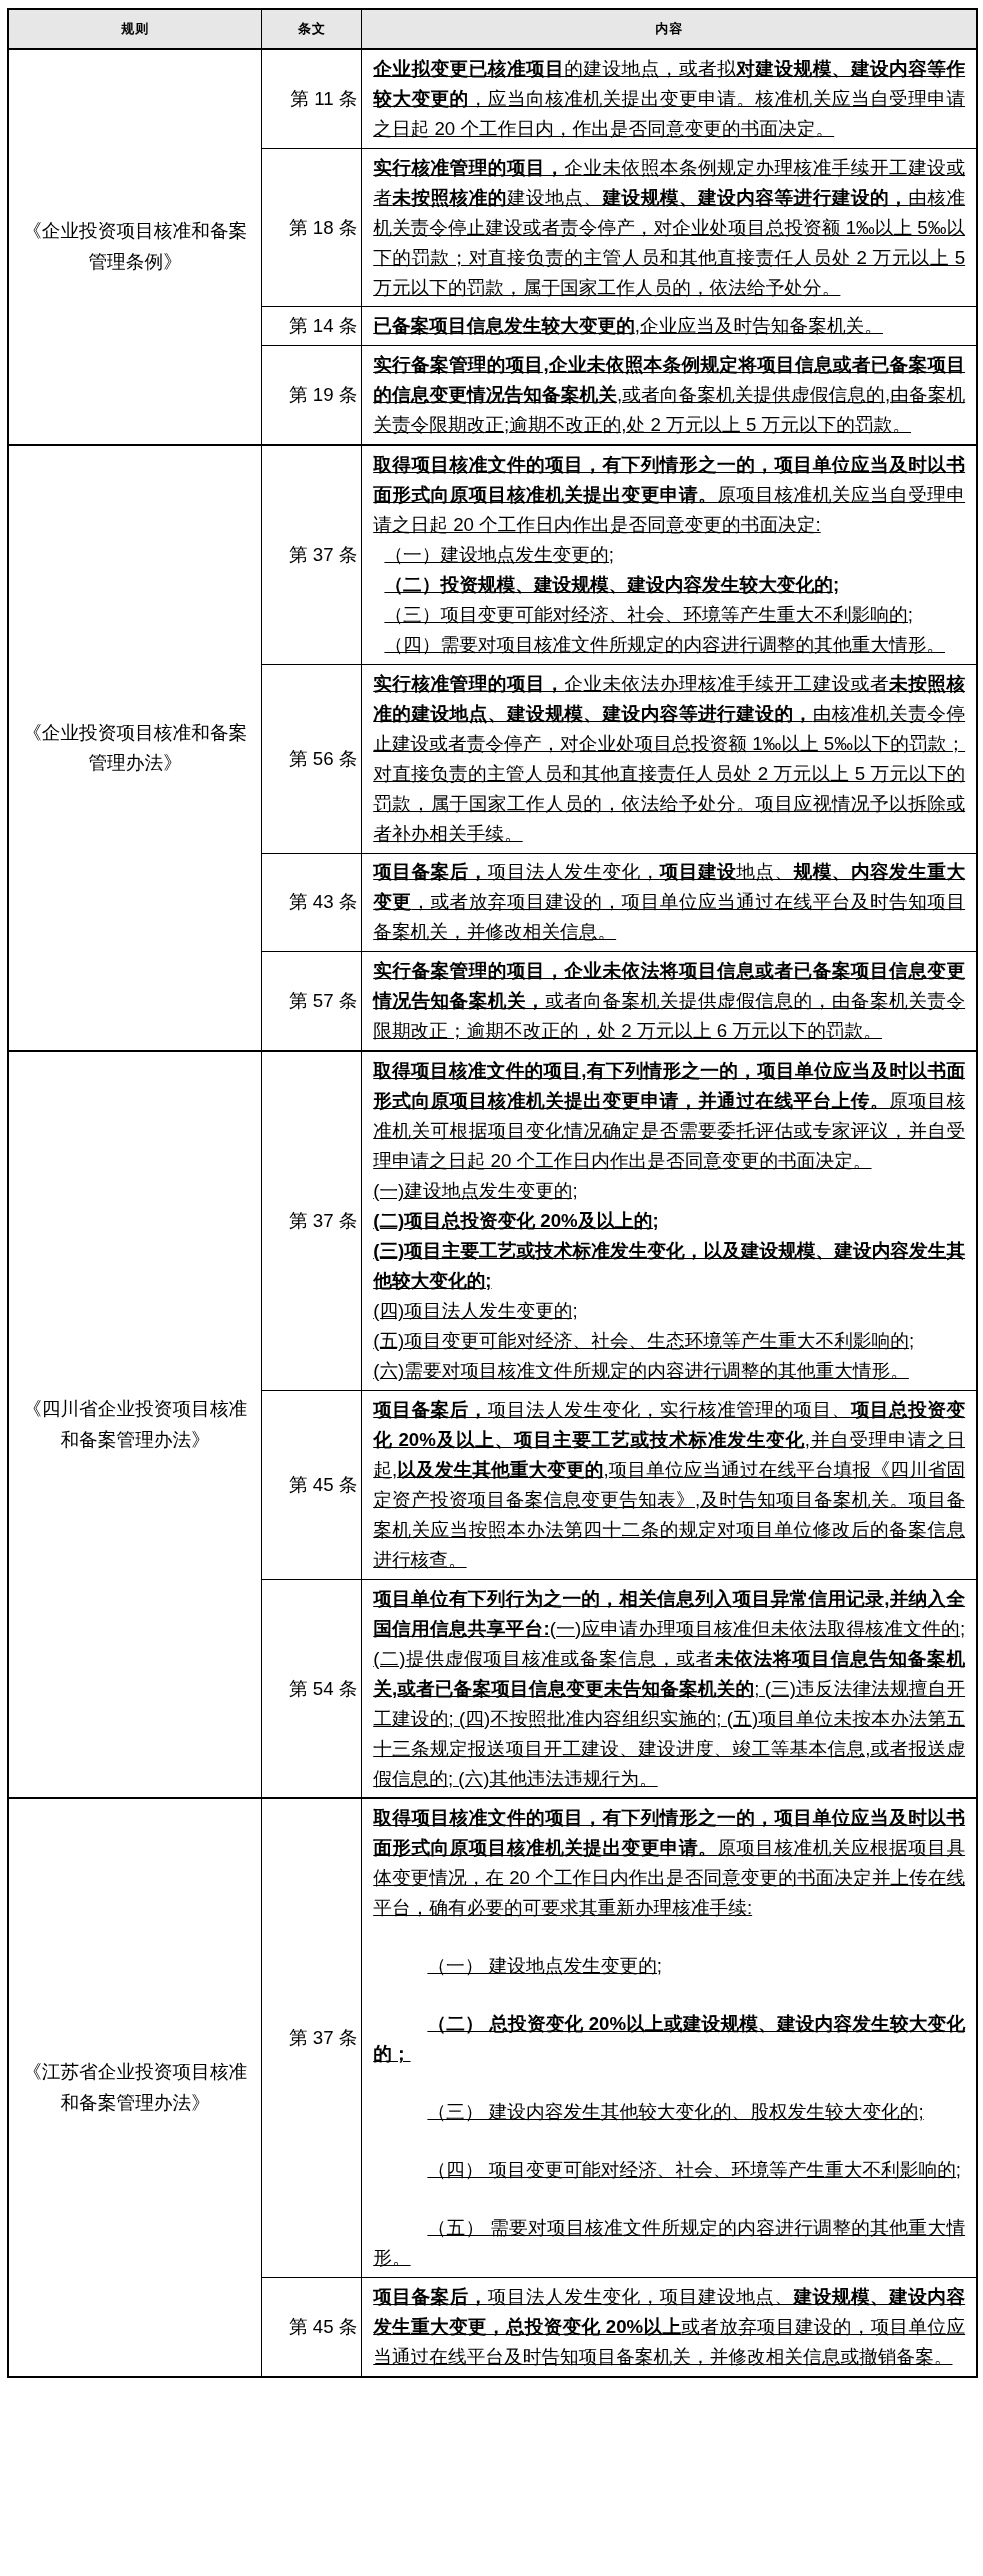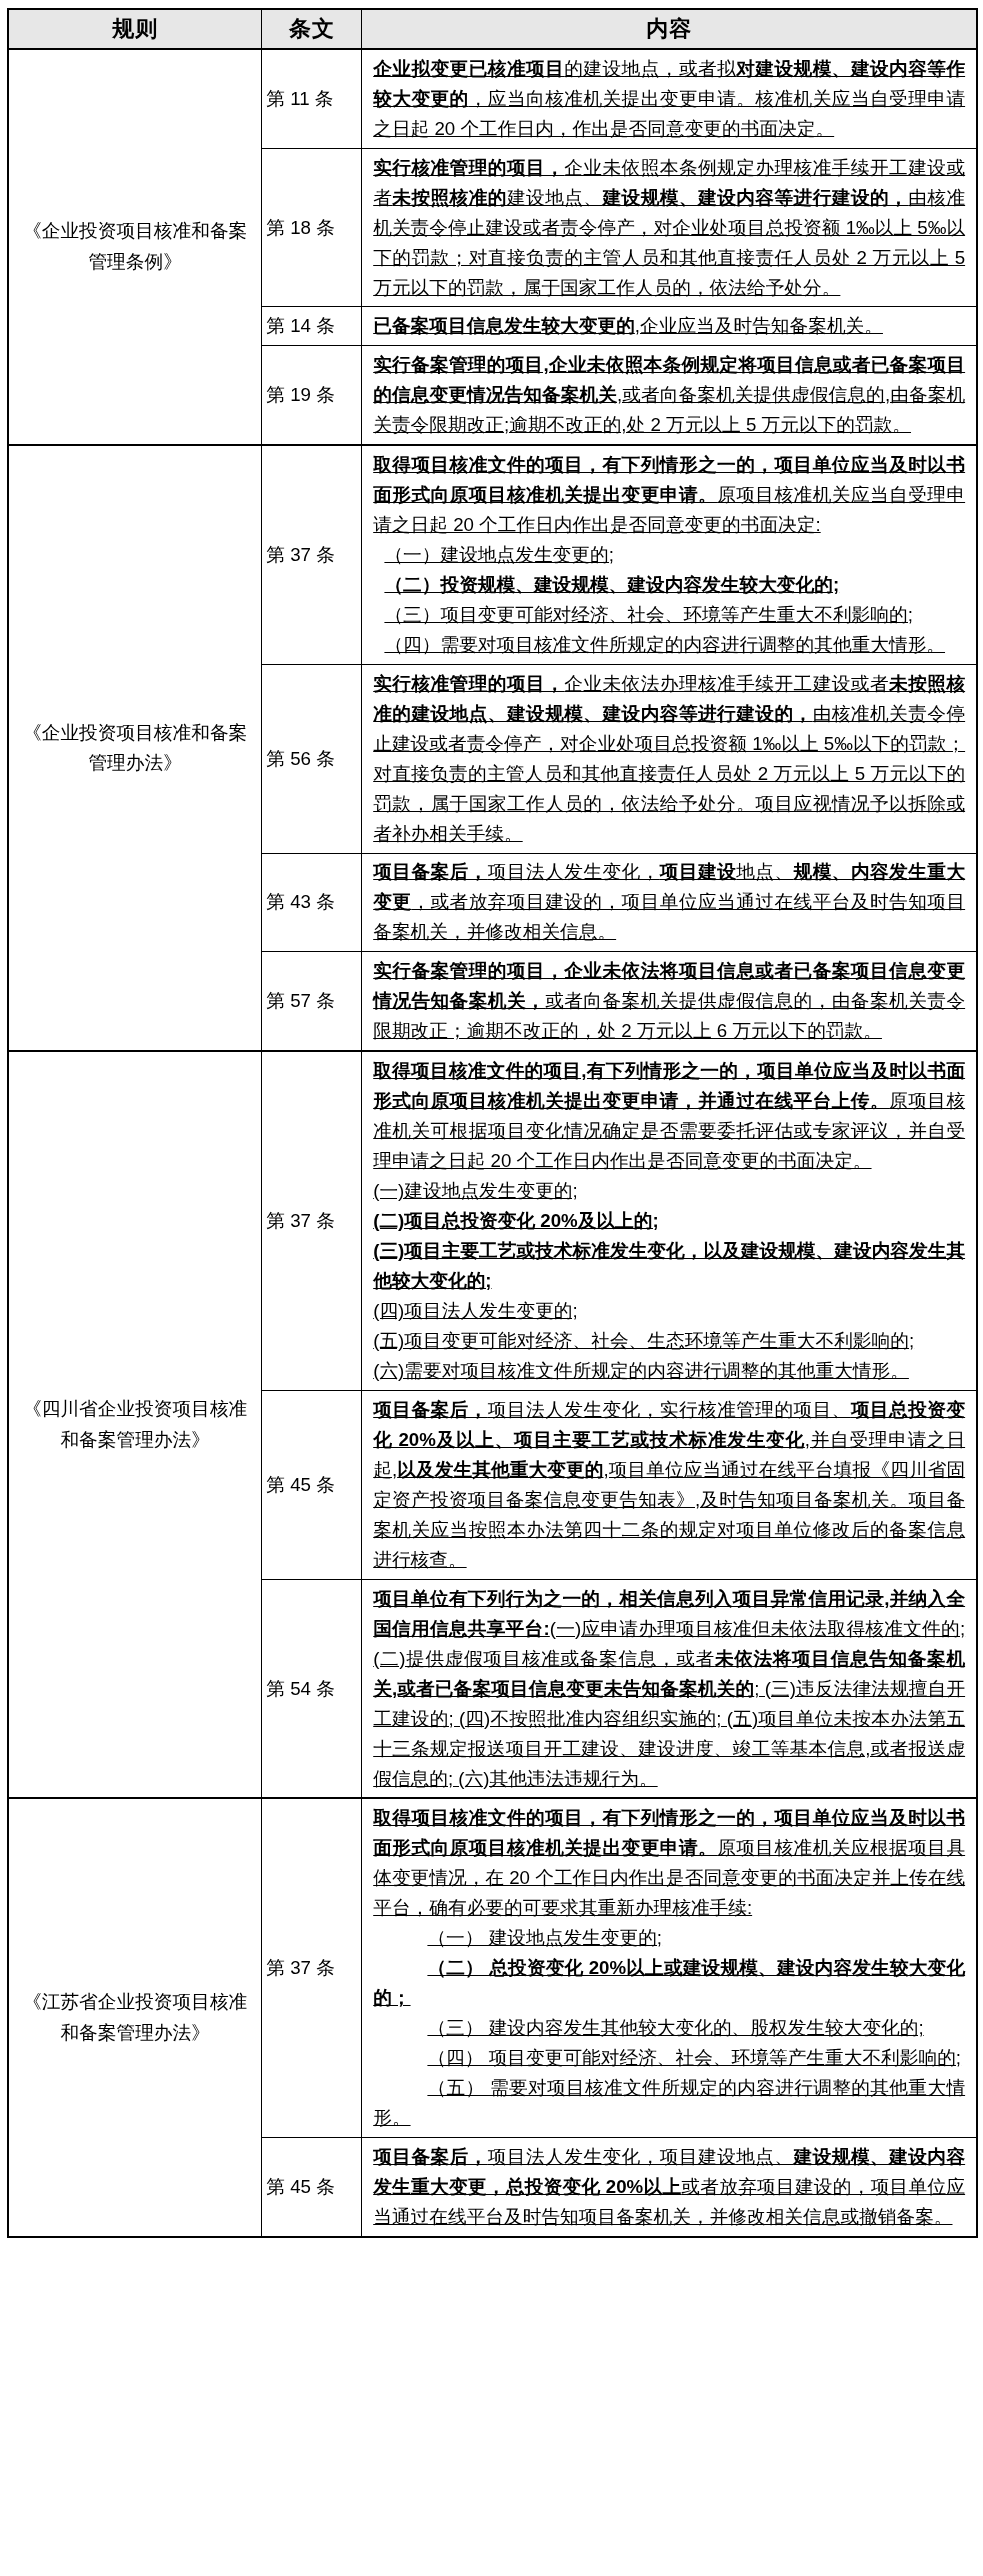--- a/index.html
+++ b/index.html
@@ -19,48 +19,48 @@
   .reg-table th, .reg-table td{
     border:1px solid #000;
     box-sizing:border-box;
   }
   .reg-table thead th{
     background:#e7e7e7;
     font-weight:bold;
     text-align:center;
     height:40px;
     border-bottom:2px solid #000;
-    font-size:22px;
+    font-size:13px;
     letter-spacing:1px;
   }
   tr.section-start > td{border-top:2.5px solid #000;}
   td.rule-cell{
     text-align:center;
     vertical-align:middle;
     padding:5.9px 9.8px;
     line-height:30.5px;
     border-radius:8px;
   }
   td.article-cell{
-    text-align:left;
+    text-align:right;
     vertical-align:middle;
     padding:3.9px 3.9px;
     white-space:nowrap;
   }
   td.content-cell{
     vertical-align:middle;
     padding:3.9px 10.8px 3.9px 10.8px;
     line-height:30px;
     text-align:justify;
     text-decoration:underline;
   }
   .para{margin:0;}
   .indent-none{text-indent:0;}
   .indent-small{text-indent:0.6em;}
-  .indent-large{text-indent:2.9em;}
+  .indent-large{text-indent:2.9em;margin-top:28px;}
   .para b{font-weight:bold;}
 </style>
 </head>
 <body>
 
 <div class="page">
   <table class="reg-table">
     <colgroup>
       <col class="c-rule">
       <col class="c-article">

